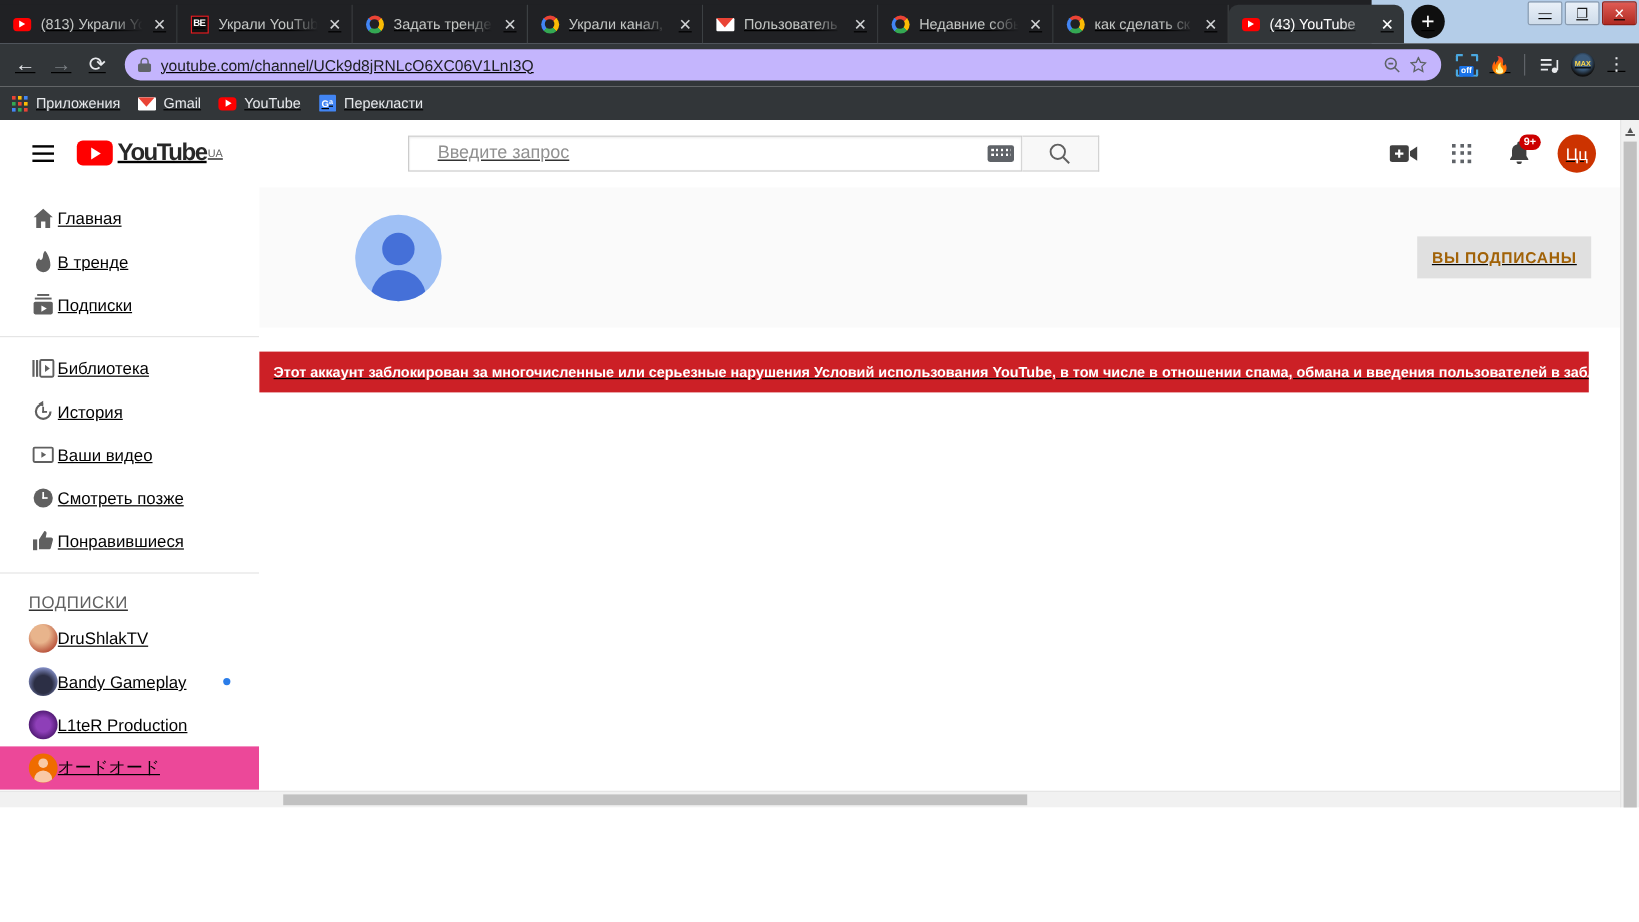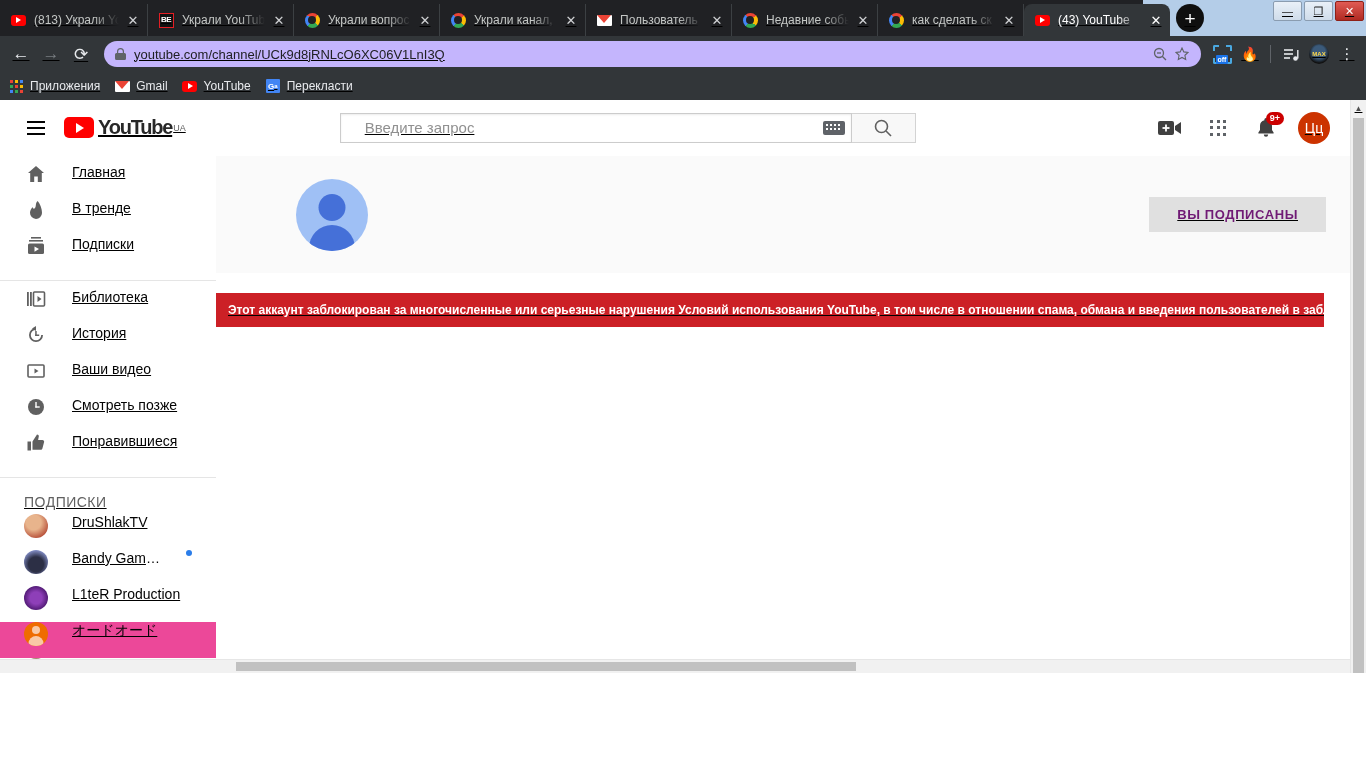--- a/index.html
+++ b/index.html
@@ -265,22 +265,22 @@
 
   
   .yt-body { flex: 1 1 auto; display: flex; min-height: 0; }
   .yt-sidebar {
     width: 216px; flex: 0 0 216px; background: #fff; overflow: hidden;
     padding-top: 0; border-right: none;
   }
   .sb-section { padding: 8px 0; }
   .sb-divider { height: 1px; background: #e5e5e5; margin: 0 0; }
   .sb-item {
-    height: 36px; display: flex; align-items: flex-start; padding: 0 24px 0 24px;
-    font-size: 14px; color: #030303; gap: 24px;
+    height: 36px; display: flex; align-items: center; padding: 0 24px 0 24px;
+    font-size: 14px; color: #030303; 
   }
   .sb-item.selected { background: #ec4899; }
   .sb-icon { width: 24px; flex: 0 0 24px; display: flex; align-items: center; justify-content: center; color: #606060; }
   .sb-label { white-space: nowrap; overflow: hidden; text-overflow: ellipsis; flex: 1 1 auto; }
   .sb-title {
     padding: 8px 24px 4px 24px; font-size: 14px; color: #606060;
     text-transform: uppercase; letter-spacing: .5px;
   }
   .ch-avatar {
     width: 24px; height: 24px; border-radius: 50%; flex: 0 0 24px;
@@ -300,23 +300,23 @@
   }
   .channel-avatar-big::before {
     content: ""; position: absolute; left: 50%; top: 15px; transform: translateX(-50%);
     width: 27px; height: 27px; border-radius: 50%; background: #4570d8;
   }
   .channel-avatar-big::after {
     content: ""; position: absolute; left: 50%; top: 46px; transform: translateX(-50%);
     width: 46px; height: 34px; border-radius: 23px 23px 0 0; background: #4570d8;
   }
   .sub-button {
-    margin-left: auto; background: #e0e0e0; color: #701a75;
+    margin-left: auto; background: #e0e0e0; color: #a16207;
     font-size: 13px; font-weight: bold; letter-spacing: .6px;
-    padding: 10px 28px; border: none; text-transform: uppercase;
+    padding: 10px 12px; border: none; text-transform: uppercase;
   }
   .ban-zone { background: #fff; padding: 20px 0 0 0; }
   .ban-banner {
     margin: 0 26px 0 0; margin-left: 0; background: #cc2026; color: #fff;
     font-size: 12px; font-weight: bold; padding: 10px 12px;
     white-space: nowrap; overflow: hidden;
   }
 
   
   .vscroll {
@@ -362,21 +362,21 @@
             <span class="fv-be">BE</span>
           </span>
         <span class="tab-title">Украли YouTub</span>
         <span class="tab-close">✕</span>
       </div>
 
       <div class="tab" style="width:146px">
         <span class="favicon">
             <span class="fv-g"></span>
           </span>
-        <span class="tab-title">Украли вопрос</span>
+        <span class="tab-title">Задать тренде</span>
         <span class="tab-close">✕</span>
       </div>
 
       <div class="tab" style="width:146px">
         <span class="favicon">
             <span class="fv-g"></span>
           </span>
         <span class="tab-title">Украли канал, </span>
         <span class="tab-close">✕</span>
       </div>

